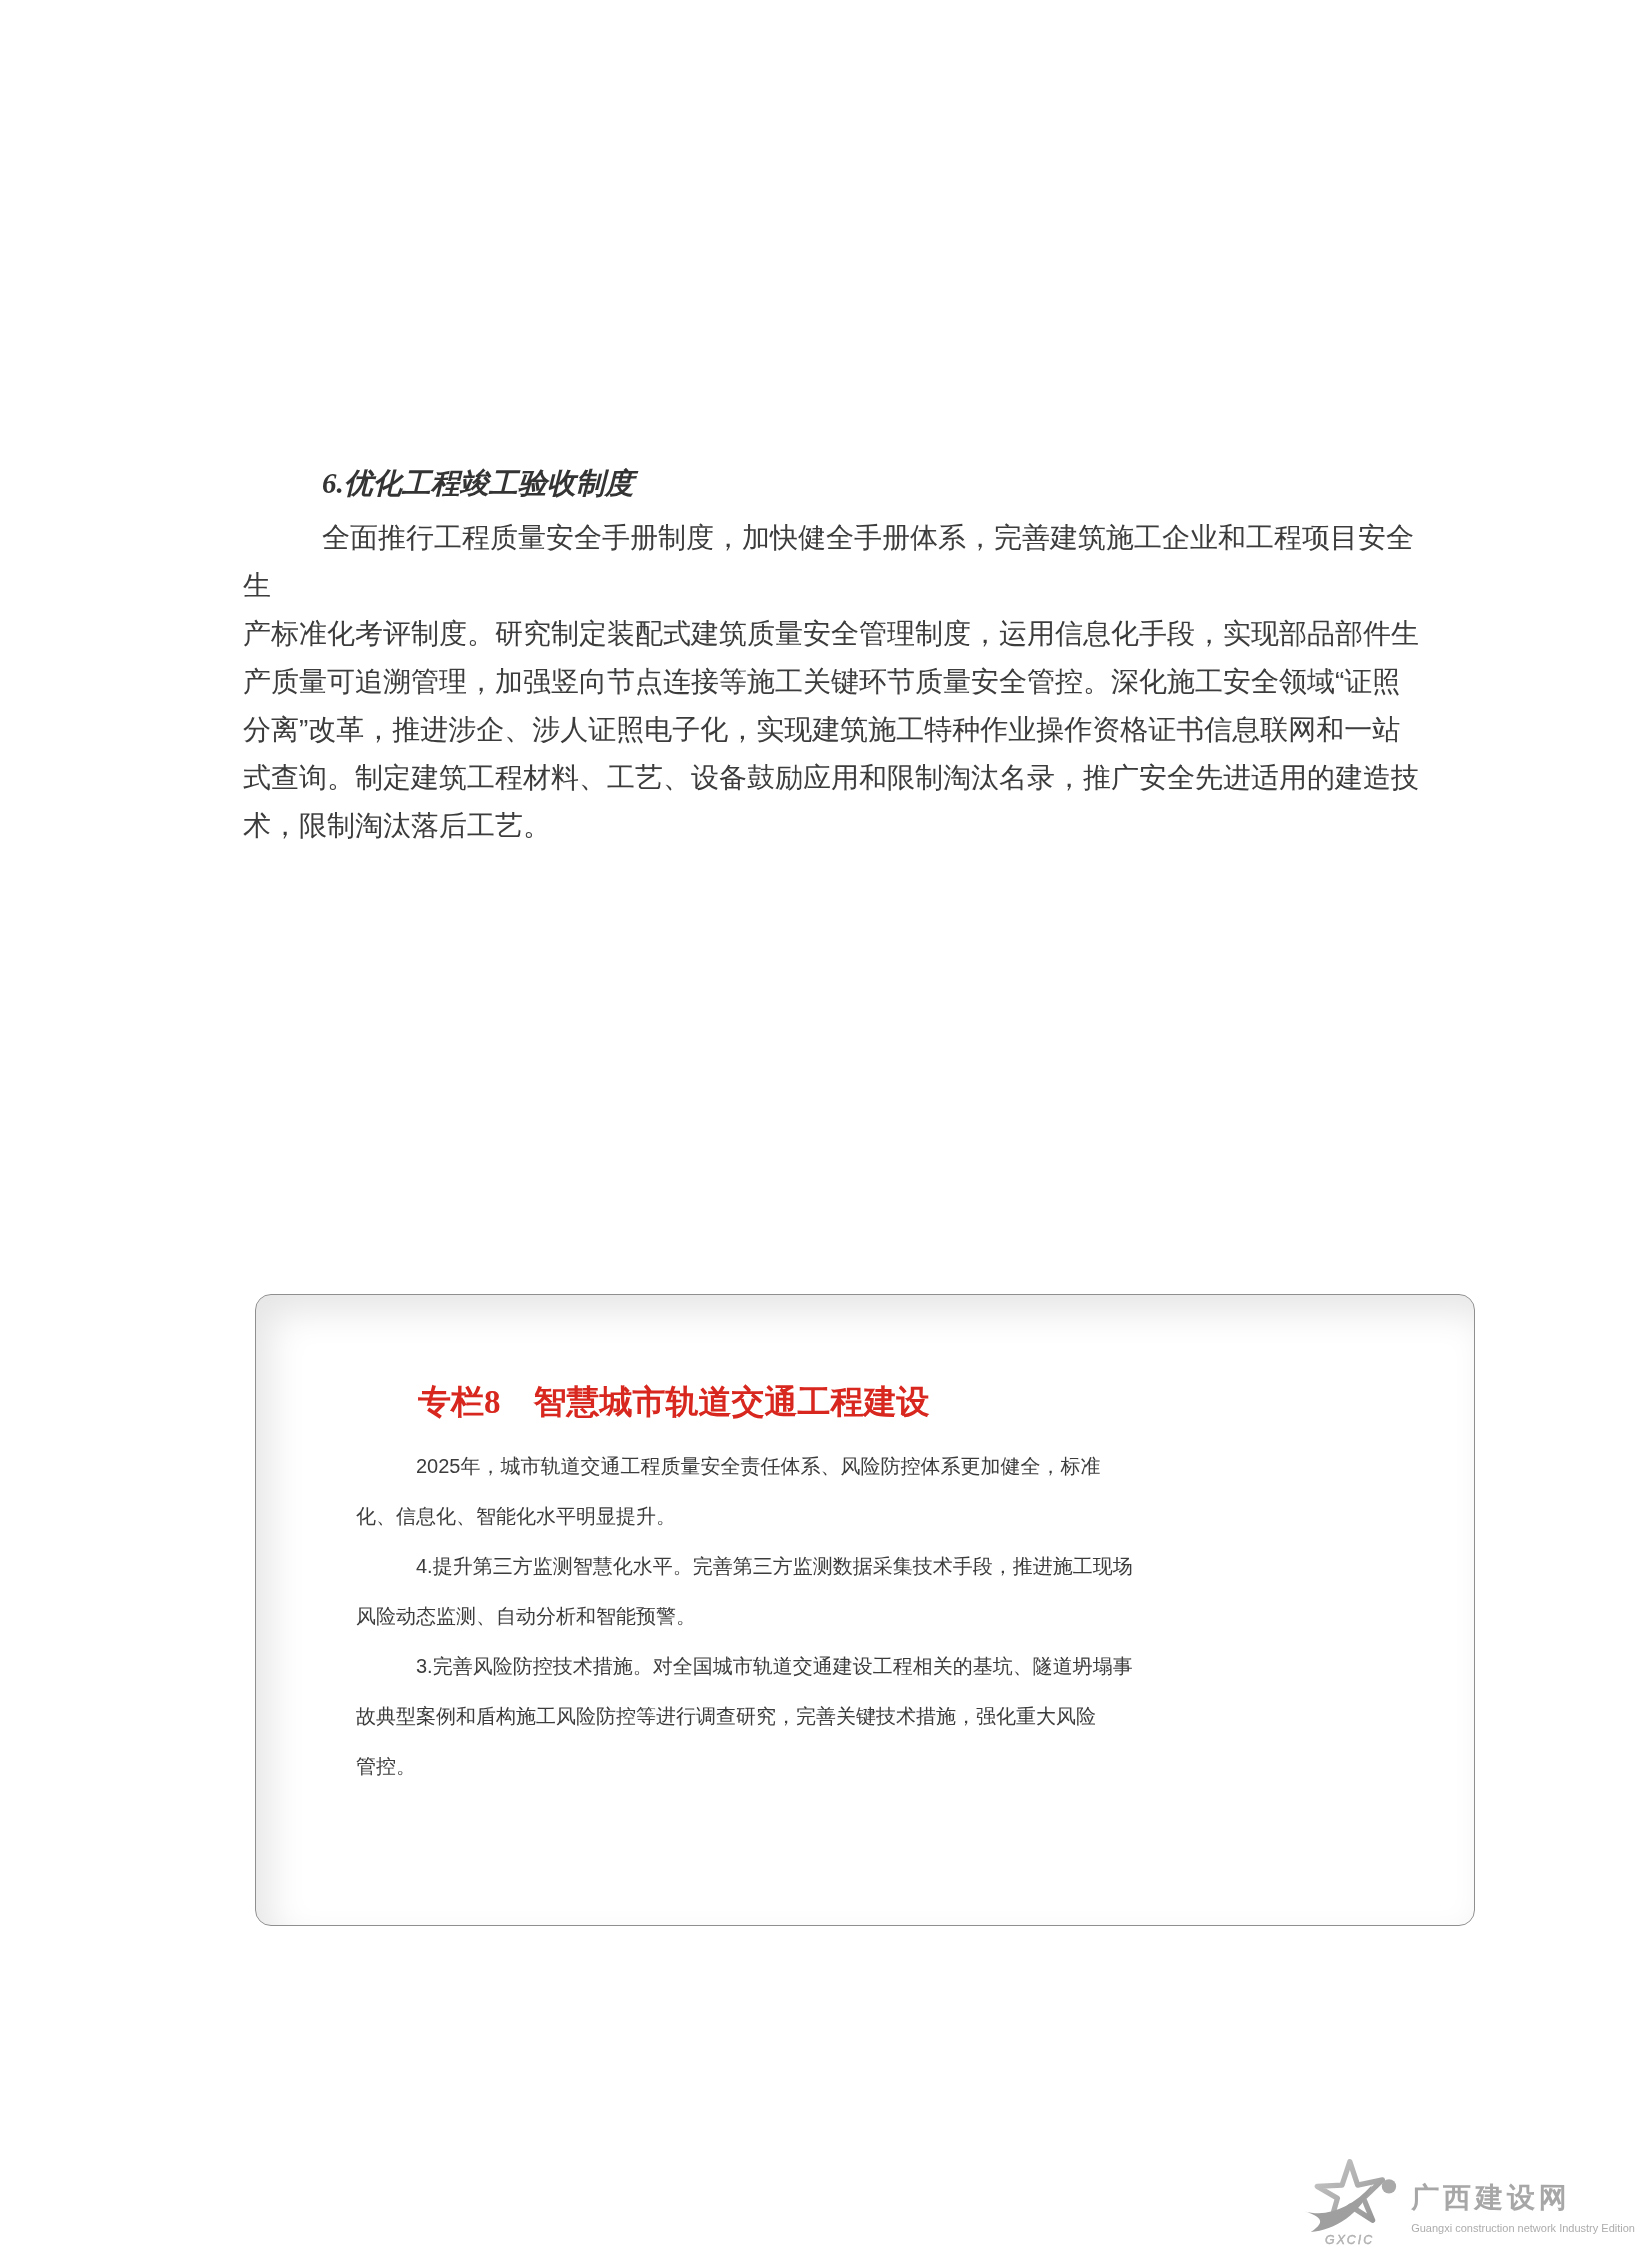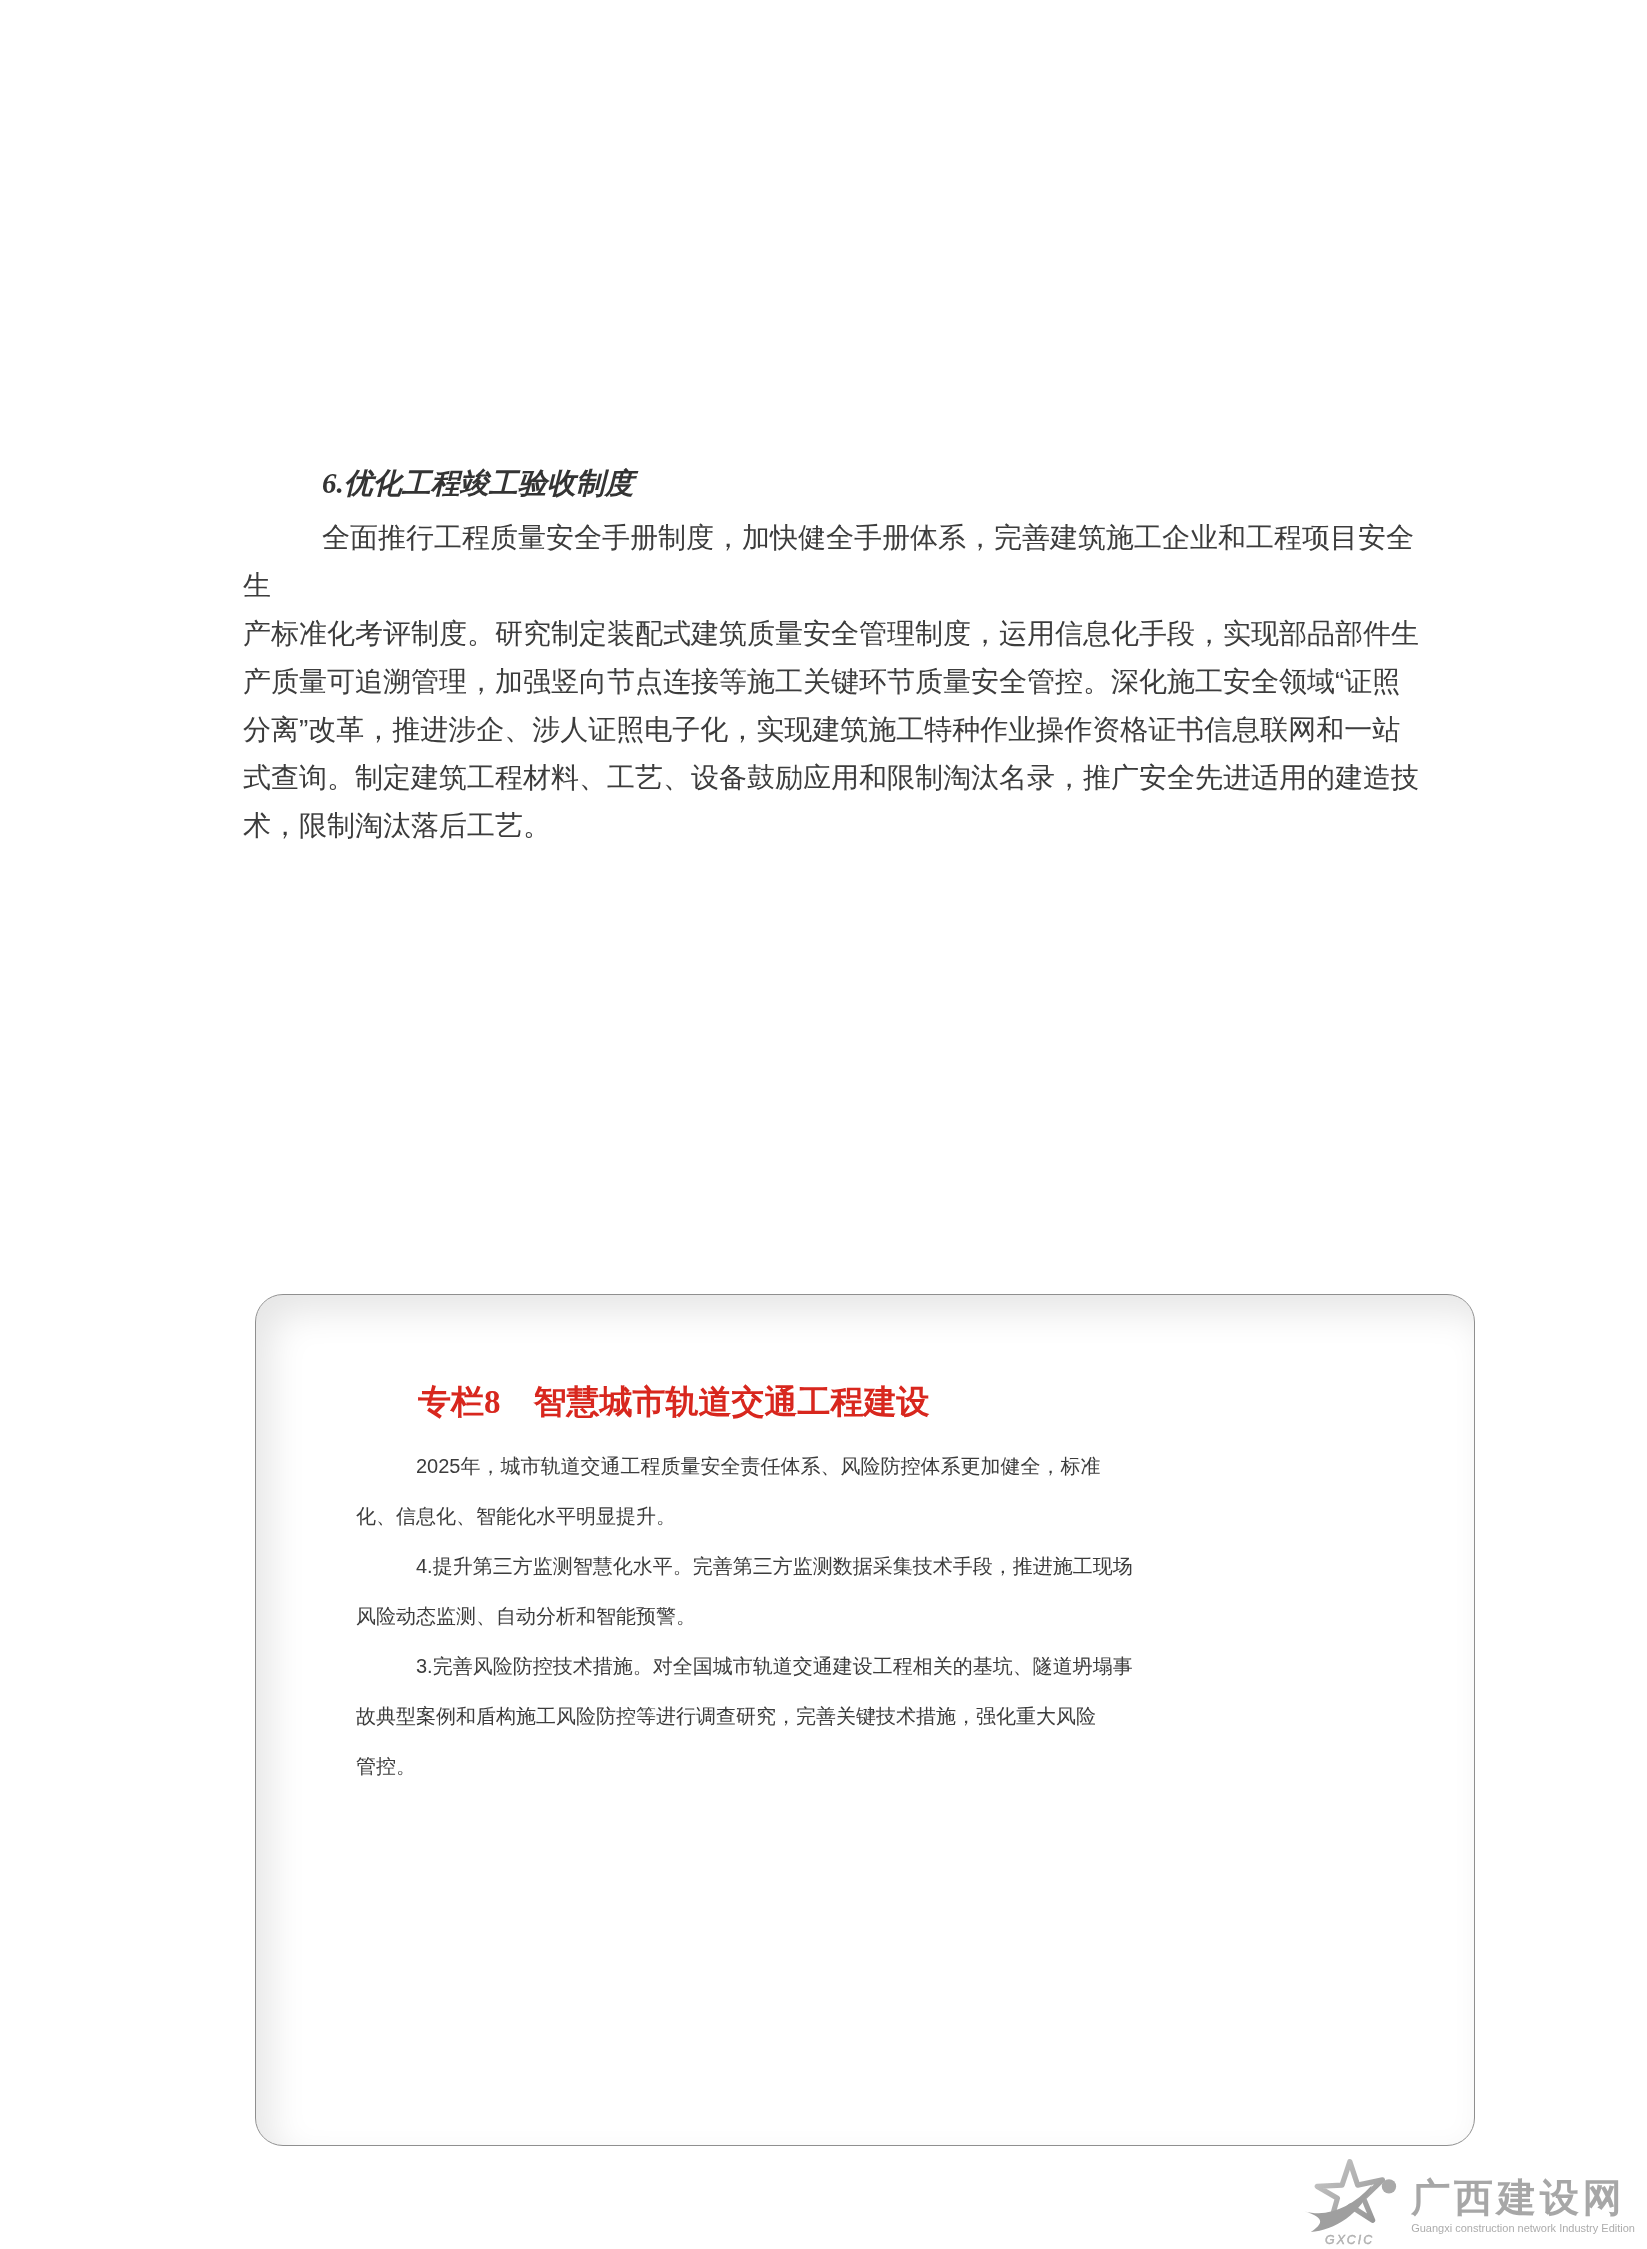--- a/index.html
+++ b/index.html
@@ -34,23 +34,23 @@
     line-height:48px;
     white-space:pre-line;
     text-indent:79px;
     color:#3c3c3c;
     font-weight:400;
   }
   
   .panel {
     position:absolute;
     left:255px; top:1294px;
-    width:1220px; height:852px;
+    width:1220px; height:632px;
     border:1.3px solid #8f8f8f;
-    border-radius:28px;
+    border-radius:16px;
     background:#ffffff;
     box-shadow: inset 14.4px 17px 36px rgba(0,0,0,0.10);
     padding:88px 29.5px 26px 100px;
   }
   .panel-title {
     font-family:"Liberation Serif", serif;
     font-weight:700;
     font-size:33px;
     line-height:38px;
     margin:0 0 19.6px 62px;
@@ -68,21 +68,21 @@
     left:1299px; top:2159px;
     display:flex;
     align-items:flex-start;
     opacity:0.95;
   }
   .logo-mark { flex:0 0 auto; }
   .logo-text { margin-left:9.2px; margin-top:18.3px; }
   .logo-cn {
     font-family:"Liberation Serif", serif;
     font-weight:700;
-    font-size:39px;
+    font-size:28px;
     line-height:41px;
     letter-spacing:3.9px;
     color:#a3a3a3;
     white-space:nowrap;
   }
   .logo-en {
     font-size:11px;
     line-height:13px;
     margin-top:3.9px;
     color:#a8a8a8;

